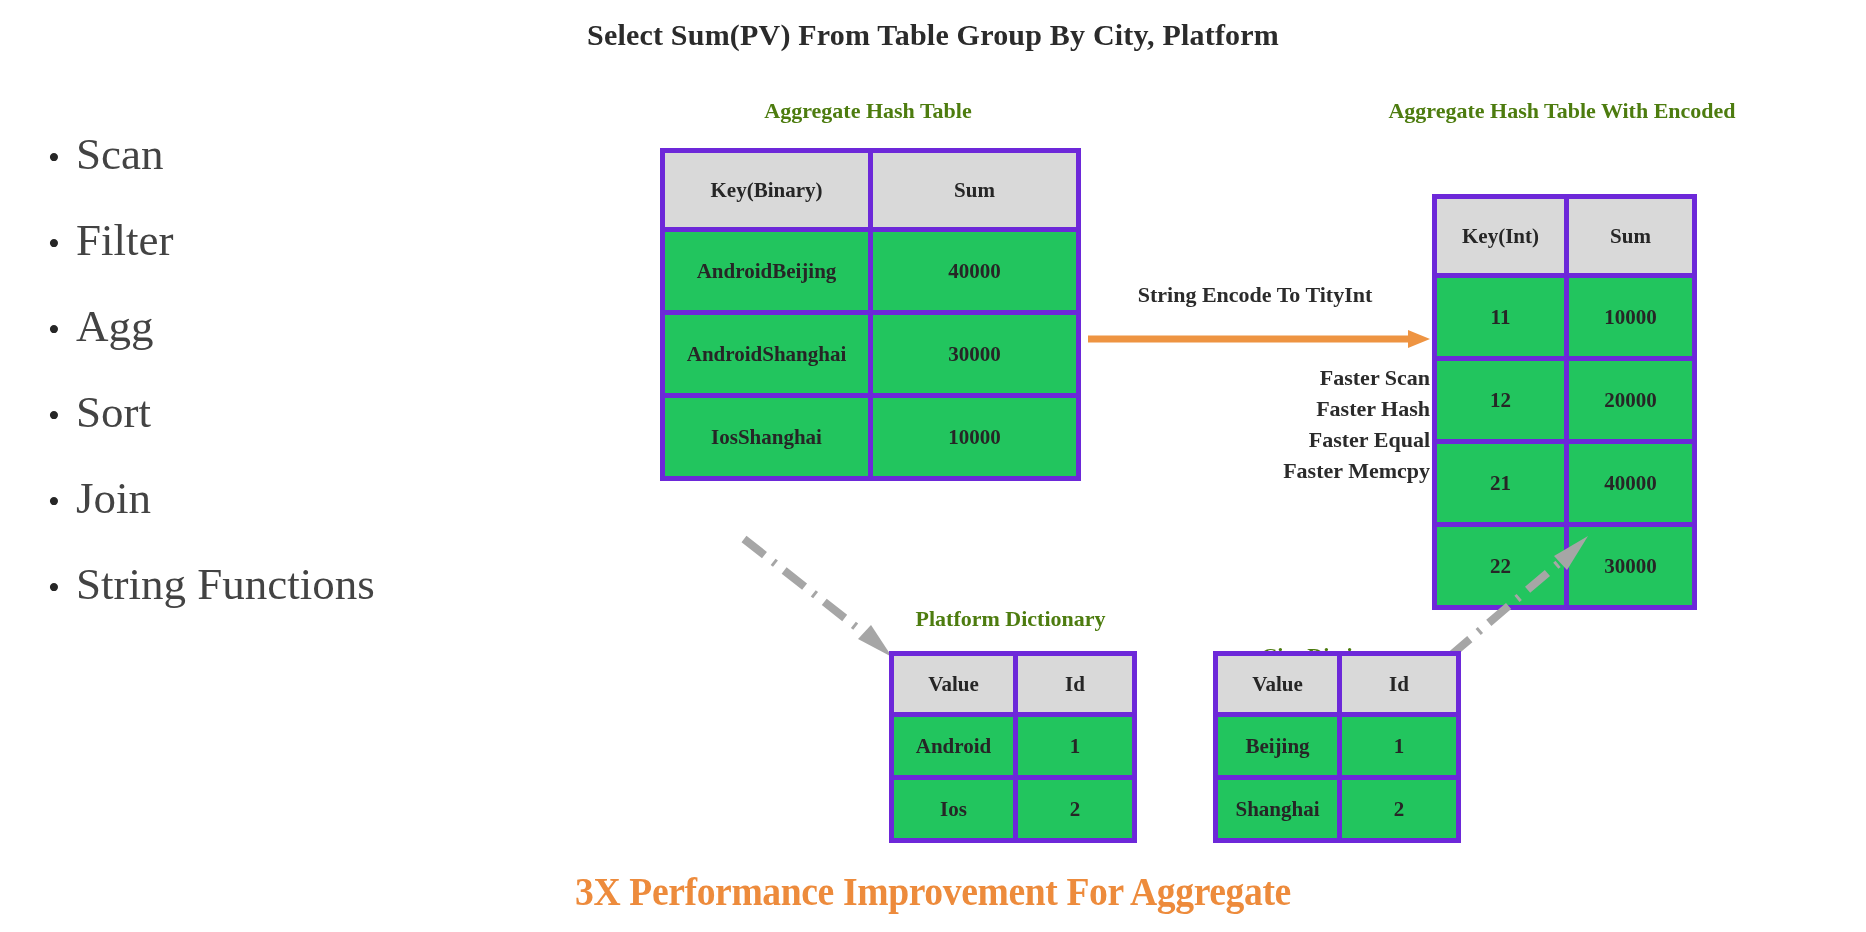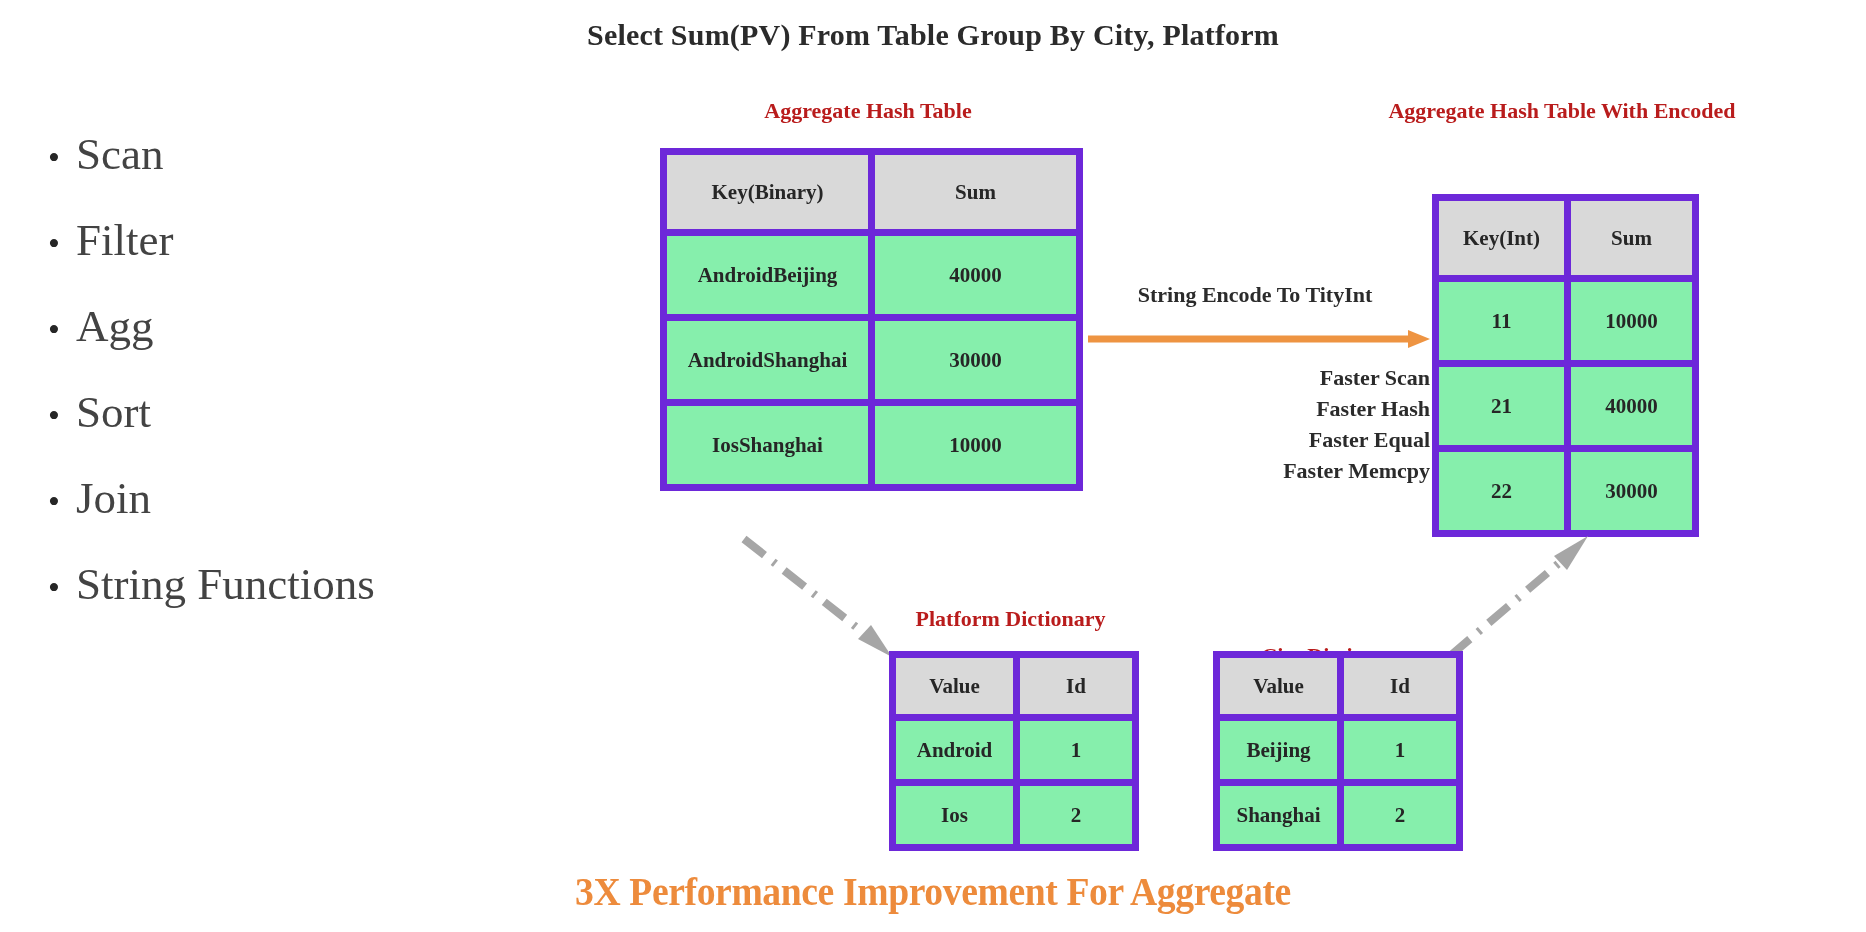--- a/index.html
+++ b/index.html
@@ -60,47 +60,47 @@
   }
   .bullet-label {
     white-space: nowrap;
   }
 
   
   .caption {
     position: absolute;
     font-size: 22px;
     font-weight: bold;
-    color: #b91c1c;
+    color: #4d7c0f;
     white-space: nowrap;
     text-align: center;
   }
 
   
   .grid-table {
     position: absolute;
     border-collapse: collapse;
     table-layout: fixed;
     background: #ffffff;
   }
   .grid-table th,
   .grid-table td {
-    border: 7px solid #6d28d9;
+    border: 5px solid #6d28d9;
     text-align: center;
     font-weight: bold;
     color: #262626;
     padding: 0;
   }
   .grid-table th {
     background: #d9d9d9;
     font-size: 21px;
     height: 74px;
   }
   .grid-table td {
-    background: #86efac;
+    background: #22c55e;
     font-size: 21px;
     height: 78px;
   }
 
   
   #agg-table { left: 660px; top: 148px; width: 416px; }
   #agg-table .col-key { width: 208px; }
   #agg-table .col-sum { width: 208px; }
 
   #agg-encoded-table { left: 1432px; top: 148px; width: 260px; margin-top: 46px; }
@@ -253,20 +253,24 @@
         <th>Key(Int)</th>
         <th>Sum</th>
       </tr>
     </thead>
     <tbody>
       <tr>
         <td>11</td>
         <td>10000</td>
       </tr>
       <tr>
+        <td>12</td>
+        <td>20000</td>
+      </tr>
+      <tr>
         <td>21</td>
         <td>40000</td>
       </tr>
       <tr>
         <td>22</td>
         <td>30000</td>
       </tr>
     </tbody>
   </table>
 

